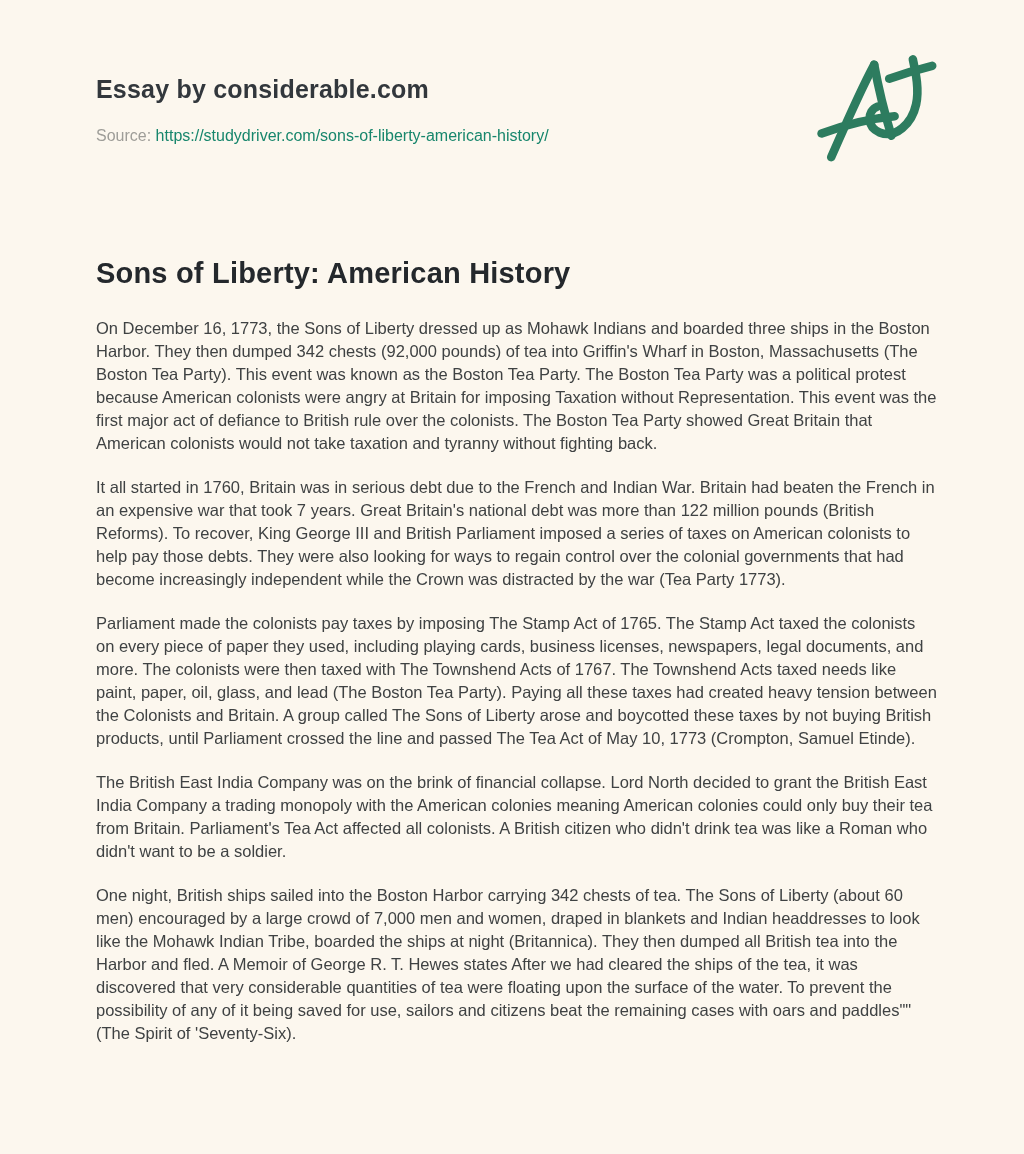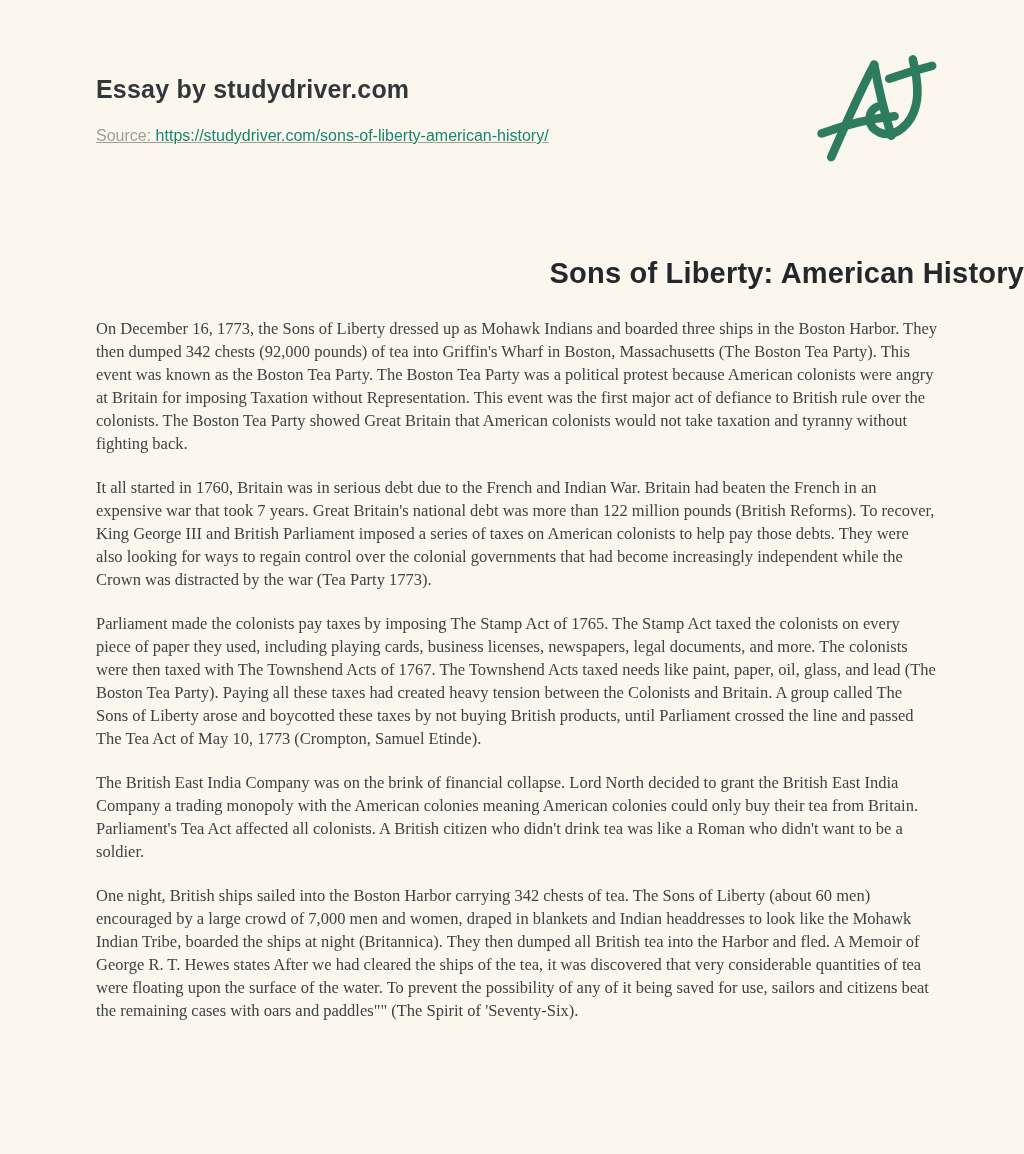--- a/index.html
+++ b/index.html
@@ -22,21 +22,20 @@
     line-height: 30px;
     font-weight: 700;
     color: #32373c;
     letter-spacing: 0.2px;
   }
   .source-line {
     margin: 22px 0 0 96px;
     font-size: 16px;
     line-height: 19px;
     color: #9e9d98;
-    text-decoration: underline;
   }
   .source-link {
     color: #17866c;
     text-decoration: none;
     cursor: pointer;
   }
   .logo {
     position: absolute;
     left: 816px;
     top: 54px;
@@ -49,26 +48,24 @@
     stroke-width: 8;
     stroke-linecap: round;
   }
   .essay-title {
     margin: 110px 0 0 96px;
     font-size: 29px;
     line-height: 36px;
     font-weight: 700;
     color: #24282c;
     letter-spacing: 0.2px;
-    text-align: right;
   }
   .essay-body {
     margin: 12px 0 0 96px;
     width: 842px;
-    font-family: Liberation Serif, serif;
   }
   .essay-body p {
     margin: 0 0 21px 0;
     font-size: 16.5px;
     line-height: 23px;
     color: #3f4243;
   }
   .essay-body p:first-child {
     margin-top: 26px;
   }
@@ -79,21 +76,21 @@
 <div class="page">
 
   <svg class="logo" viewBox="0 0 130 108" aria-hidden="true">
     <path d="M14 96 C 28 64 42 32 54 10"></path>
     <path d="M54 10 C 58 32 64 56 70 76"></path>
     <path d="M5 74 C 27 66 51 60 73 58"></path>
     <path d="M90 5 C 93 19 96 33 93 47 C 89 65 74 79 59 73 C 47 68 47 53 57 49"></path>
     <path d="M68 23 C 82 18 96 14 108 11"></path>
   </svg>
 
-  <h1 class="brand">Essay by studydriver.com</h1>
+  <h1 class="brand">Essay by considerable.com</h1>
 
   <div class="source-line">
     <span>Source:</span>
     <a class="source-link">https://studydriver.com/sons-of-liberty-american-history/</a>
   </div>
 
   <h2 class="essay-title">Sons of Liberty: American History</h2>
 
   <div class="essay-body">
     <p>On December 16, 1773, the Sons of Liberty dressed up as Mohawk Indians and boarded three ships in the Boston Harbor. They then dumped 342 chests (92,000 pounds) of tea into Griffin's Wharf in Boston, Massachusetts (The Boston Tea Party). This event was known as the Boston Tea Party. The Boston Tea Party was a political protest because American colonists were angry at Britain for imposing Taxation without Representation. This event was the first major act of defiance to British rule over the colonists. The Boston Tea Party showed Great Britain that American colonists would not take taxation and tyranny without fighting back.</p>

